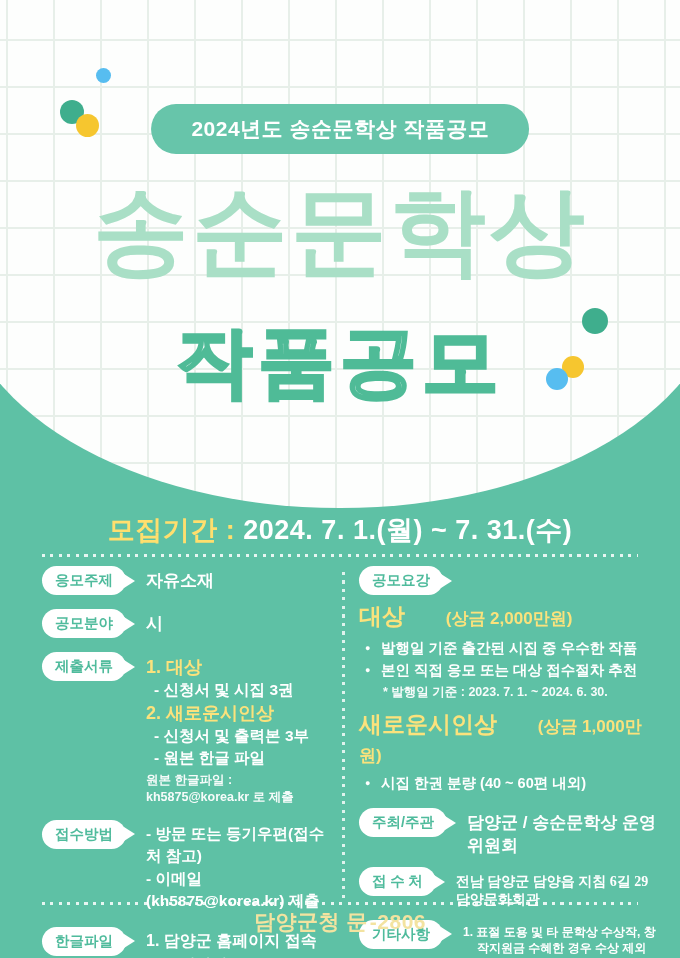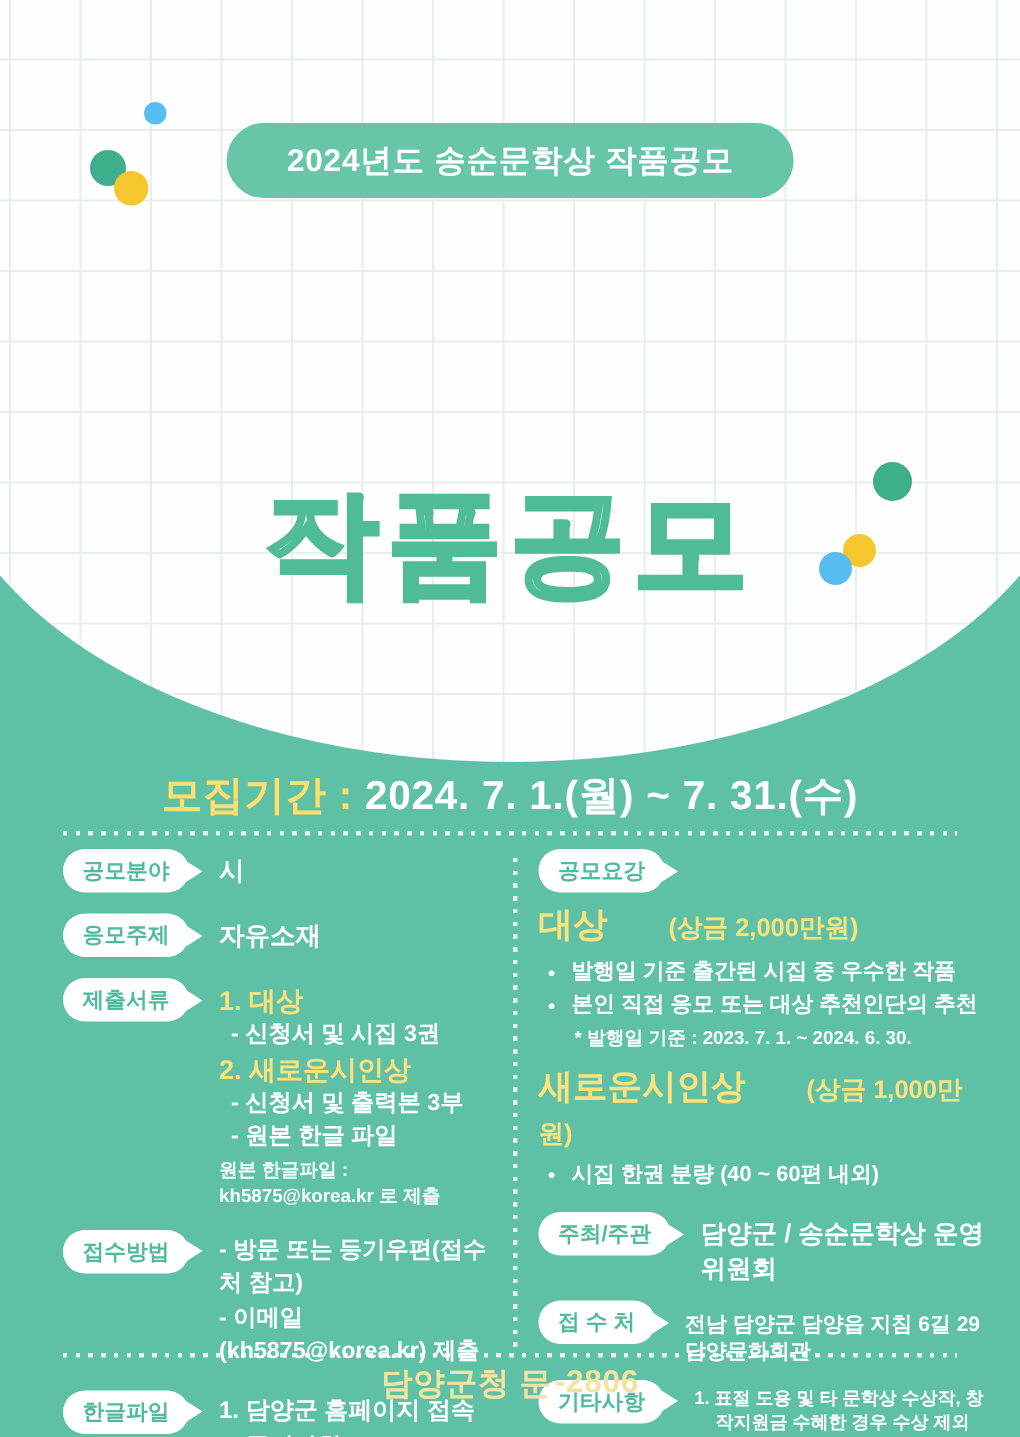--- a/index.html
+++ b/index.html
@@ -16,21 +16,21 @@
     background-image:
       linear-gradient(#e7efe9 1.5px, transparent 1.5px),
       linear-gradient(90deg,#e7efe9 1.5px, transparent 1.5px);
     background-size:47px 47px;
     border-radius:0 0 50% 50% / 0 0 44% 44%;
     z-index:1;
   }
   .header-inner { position:absolute; top:8px; left:5.4%; width:680px; height:500px; }
   .dot { position:absolute; border-radius:50%; }
   .badge {
-    position:absolute; top:82px; left:50%; transform:translateX(-50%);
+    position:absolute; top:104px; left:50%; transform:translateX(-50%);
     background:#67c5aa; color:#fff; font-weight:bold; font-size:21px;
     padding:11px 40px; border-radius:28px; white-space:nowrap; letter-spacing:.5px;
   }
   .title-main {
     position:absolute; top:168px; width:100%; text-align:center;
     font-size:96px; font-weight:bold; color:#a9dfc6; letter-spacing:3px;
   }
   .title-sub {
     position:absolute; top:312px; width:100%; text-align:center;
     font-size:76px; font-weight:bold; color:#fdfefd;
@@ -113,42 +113,43 @@
   <div class="header-white">
     <div class="header-inner">
       <span class="dot" style="left:96px;top:68px;width:15px;height:15px;background:#57bdf0;"></span>
       <span class="dot" style="left:60px;top:100px;width:24px;height:24px;background:#3fae8d;"></span>
       <span class="dot" style="left:76px;top:114px;width:23px;height:23px;background:#f6c62f;"></span>
       <span class="dot" style="left:582px;top:308px;width:26px;height:26px;background:#3fae8d;"></span>
       <span class="dot" style="left:562px;top:356px;width:22px;height:22px;background:#f6c62f;"></span>
       <span class="dot" style="left:546px;top:368px;width:22px;height:22px;background:#57bdf0;"></span>
 
       <div class="badge">2024년도 송순문학상 작품공모</div>
+      <div class="title-main">송순문학상</div>
       <div class="title-sub">작품공모</div>
     </div>
   </div>
 
   <div class="period">
     <span class="lbl">모집기간 :</span><span> 2024. 7. 1.(월) ~ 7. 31.(수)</span>
   </div>
 
   <div class="dotted-h hr1"></div>
 
   <div class="columns">
 
     <div class="col-left">
 
       <div class="row">
+        <span class="pill">응모주제</span>
+        <span class="val">자유소재</span>
+      </div>
+
+      <div class="row">
         <span class="pill">공모분야</span>
         <span class="val">시</span>
-      </div>
-
-      <div class="row">
-        <span class="pill">응모주제</span>
-        <span class="val">자유소재</span>
       </div>
 
       <div class="row">
         <span class="pill">제출서류</span>
         <div class="list-block">
           <div class="num">1. 대상</div>
           <div class="sub">- 신청서 및 시집 3권</div>
           <div class="num">2. 새로운시인상</div>
           <div class="sub">-  신청서 및 출력본 3부</div>
           <div class="sub">-  원본 한글 파일</div>
@@ -181,40 +182,40 @@
       <div class="row" style="margin-bottom:6px;">
         <span class="pill">공모요강</span>
       </div>
 
       <div>
         <div class="section-title">
           <span>대상</span><span class="prize"> (상금 2,000만원)</span>
         </div>
         <ul class="bullets">
           <li>발행일 기준 출간된 시집 중  우수한 작품</li>
-          <li>본인 직접 응모 또는 대상 추천인단의 추천</li>
+          <li>본인 직접 응모 또는 대상 접수절차 추천</li>
         </ul>
         <div class="fine">* 발행일 기준 : 2023. 7. 1. ~ 2024. 6. 30.</div>
       </div>
 
       <div>
         <div class="section-title" style="margin-top:2px;">
           <span>새로운시인상</span><span class="prize"> (상금 1,000만원)</span>
         </div>
         <ul class="bullets" style="margin-bottom:14px;">
           <li>시집 한권 분량 (40 ~ 60편 내외)</li>
         </ul>
       </div>
 
       <div class="row" style="margin-bottom:10px;">
         <span class="pill">주최/주관</span>
         <span class="host-val">담양군 / 송순문학상 운영위원회</span>
       </div>
 
-      <div class="row" style="margin-bottom:10px;">
+      <div class="row" style="margin-bottom:10px;font-family:Liberation Serif, serif;">
         <span class="pill">접 수 처</span>
         <span class="venue-val">전남 담양군 담양읍 지침 6길 29 담양문화회관</span>
       </div>
 
       <div class="row">
         <span class="pill">기타사항</span>
         <div class="etc-lines" style="padding-top:4px;">
           <div>1. 표절 도용 및 타 문학상 수상작, 창작지원금 수혜한 경우 수상 제외</div>
 
         </div>

